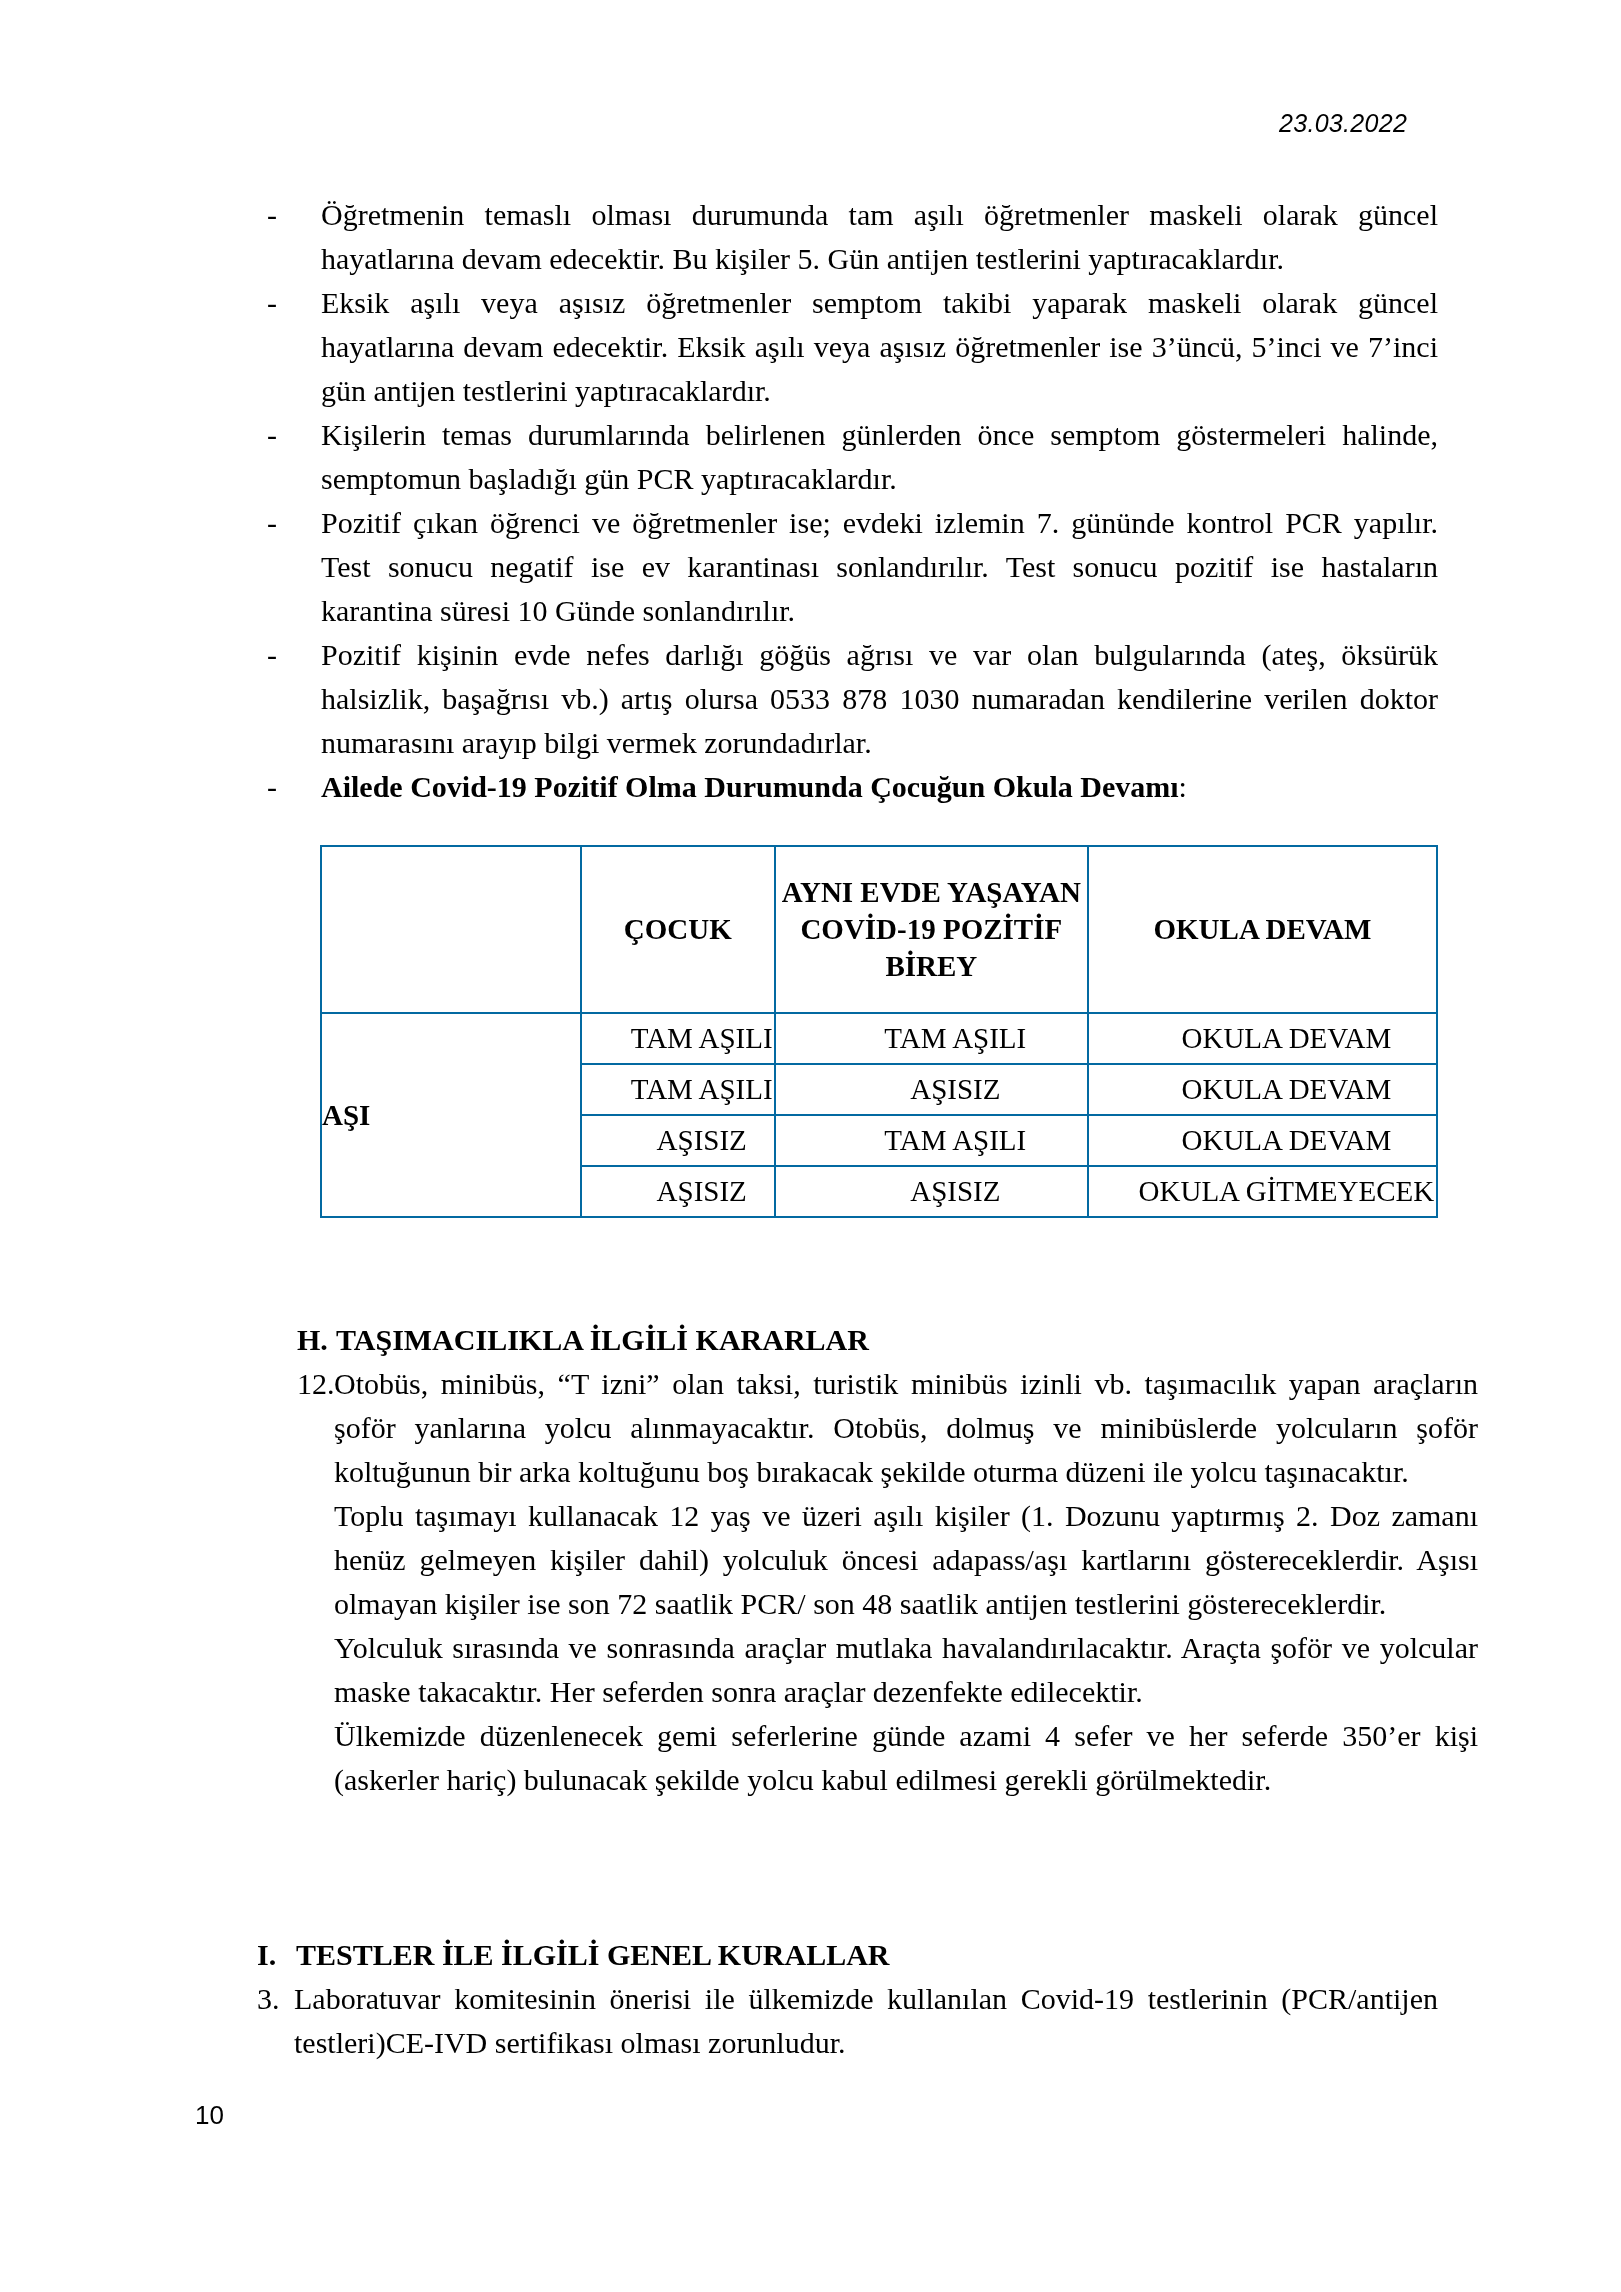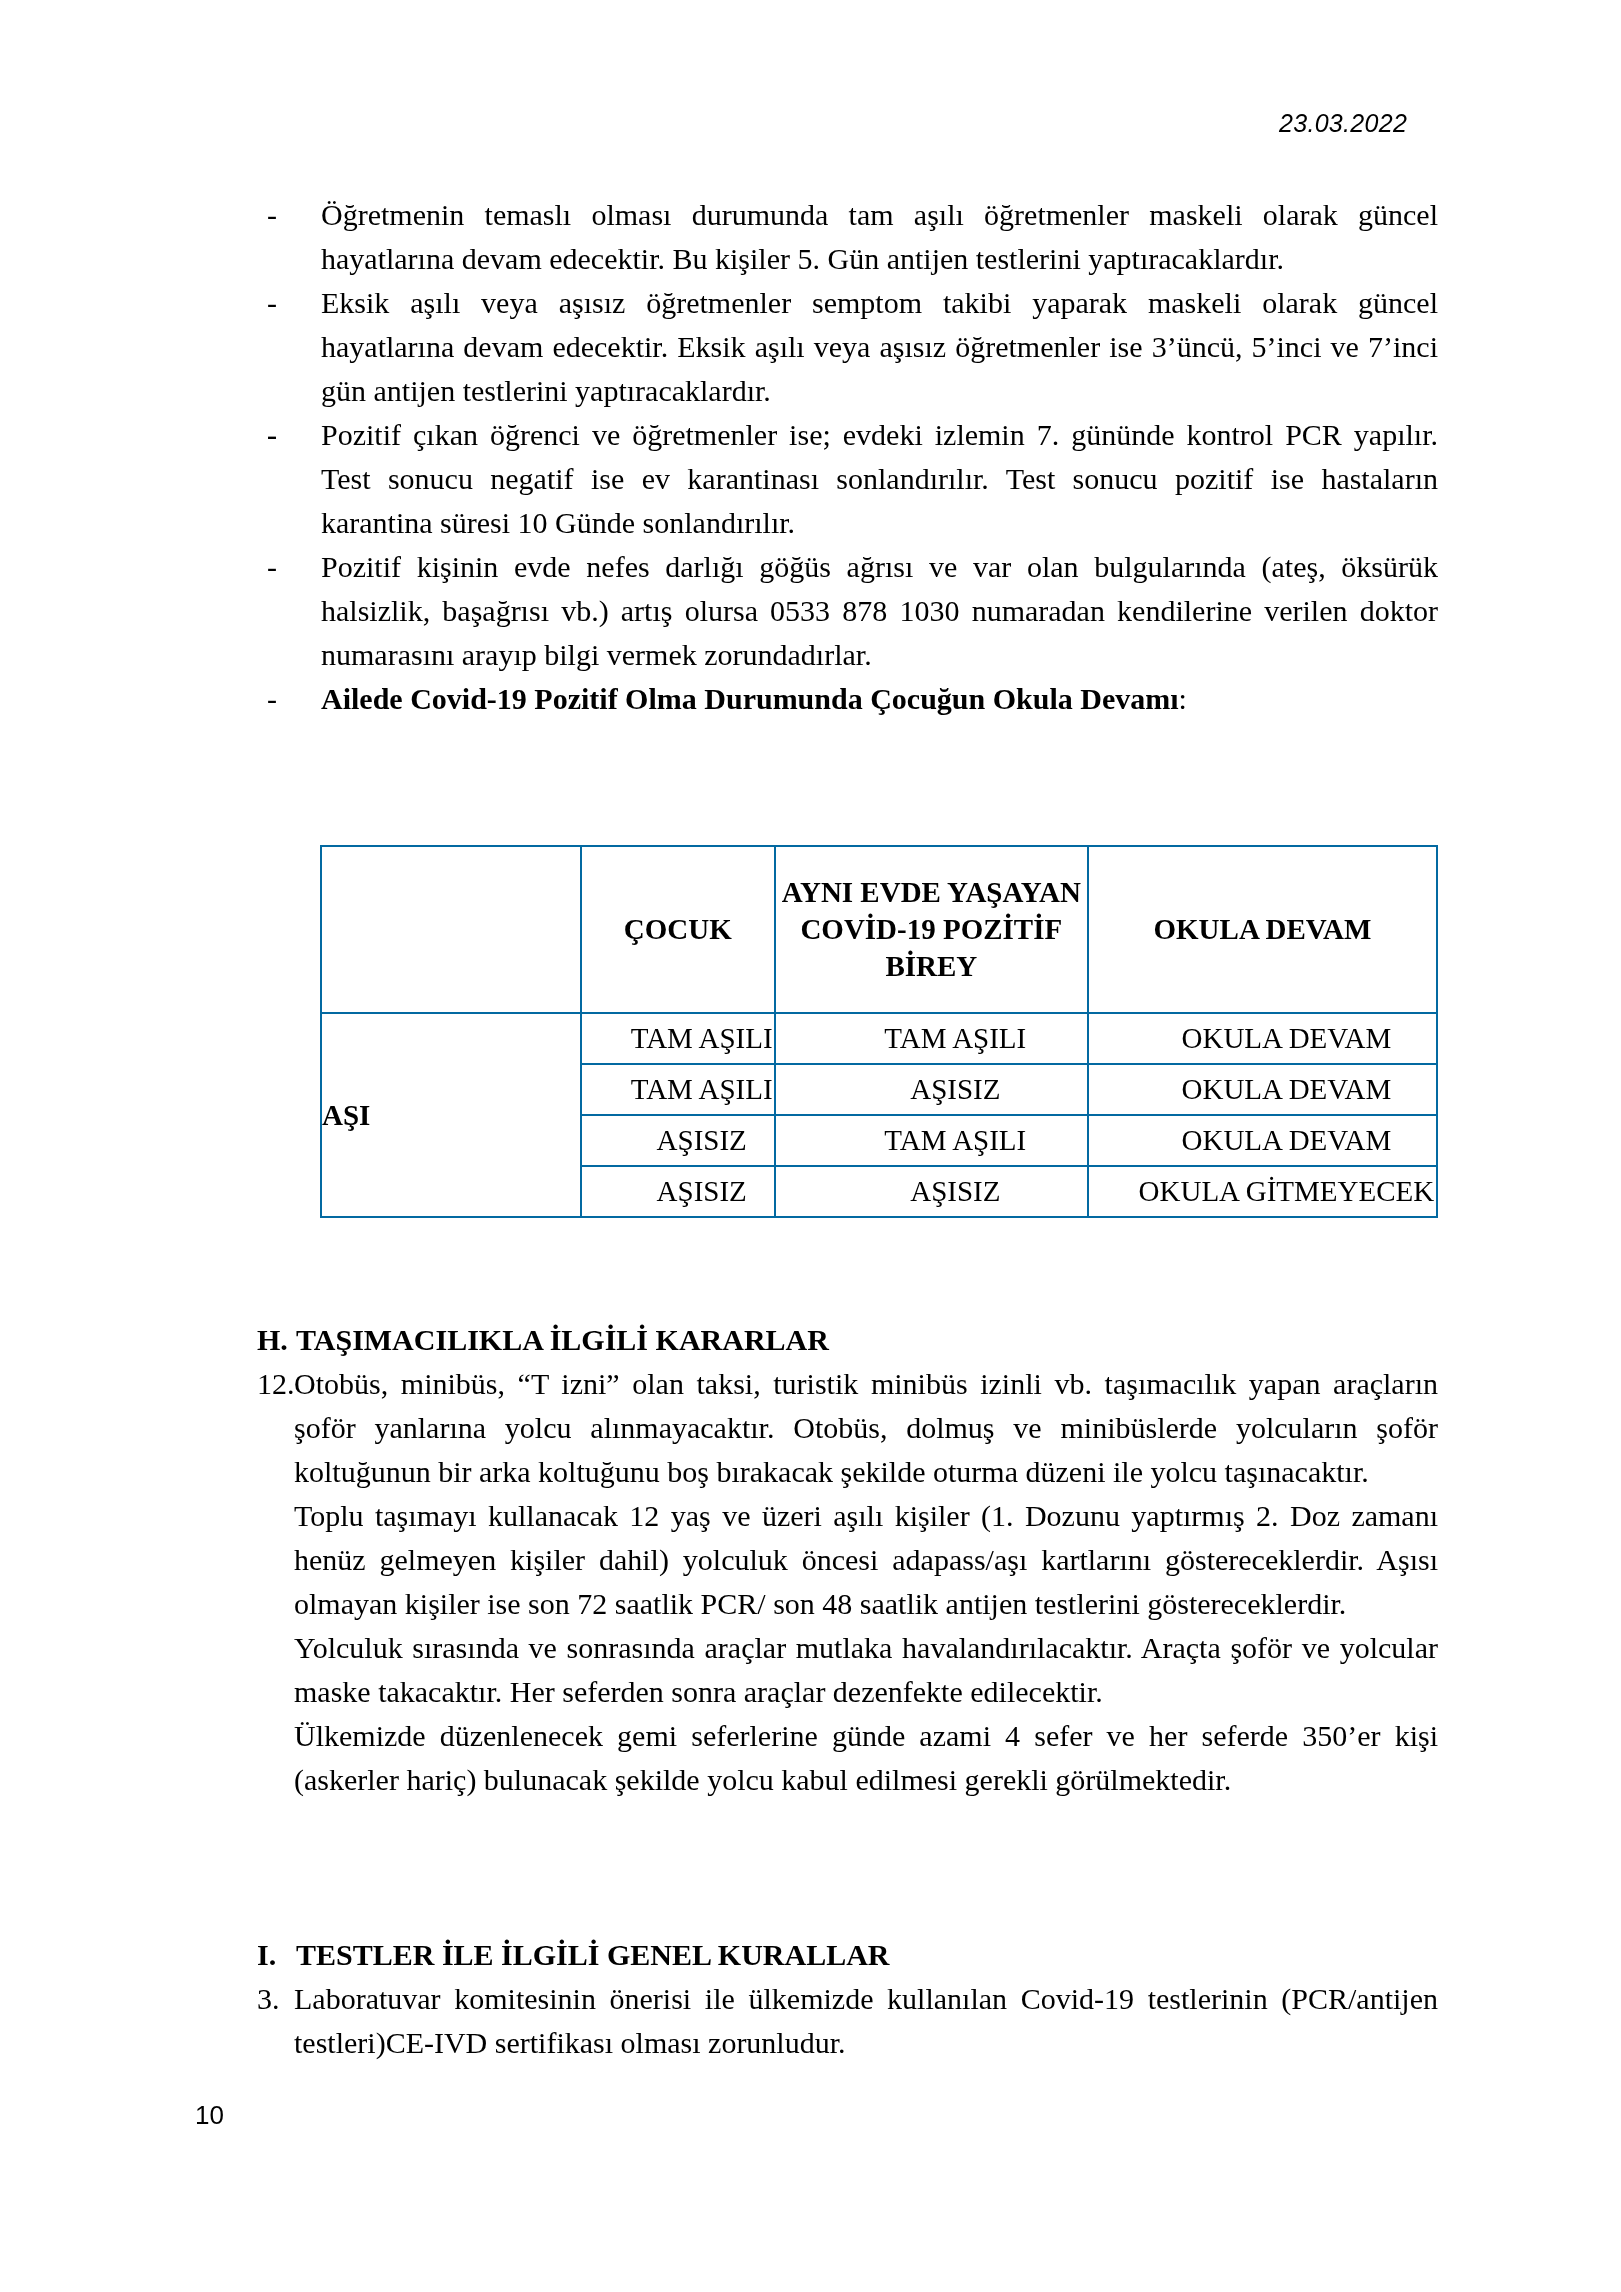--- a/index.html
+++ b/index.html
@@ -25,21 +25,21 @@
   .para { padding-left: 37px; text-align: justify; margin: 0; }
 </style>
 </head>
 <body>
 
 <div class="date">23.03.2022</div>
 
 <ul class="bullets serif">
   <li><span class="dash">-</span><span class="txt">Öğretmenin temaslı olması durumunda tam aşılı öğretmenler maskeli olarak güncel hayatlarına devam edecektir. Bu kişiler 5. Gün antijen testlerini yaptıracaklardır.</span></li>
   <li><span class="dash">-</span><span class="txt">Eksik aşılı veya aşısız öğretmenler semptom takibi yaparak maskeli olarak güncel hayatlarına devam edecektir. Eksik aşılı veya aşısız öğretmenler ise 3’üncü, 5’inci ve 7’inci gün antijen testlerini yaptıracaklardır.</span></li>
-  <li><span class="dash">-</span></li>
+  <li><span class="dash">-</span><span class="txt">Kişilerin temas durumlarında belirlenen günlerden önce semptom göstermeleri halinde, semptomun başladığı gün PCR yaptıracaklardır.</span></li>
   <li><span class="dash">-</span><span class="txt">Pozitif çıkan öğrenci ve öğretmenler ise; evdeki izlemin 7. gününde kontrol PCR yapılır. Test sonucu negatif ise ev karantinası sonlandırılır. Test sonucu pozitif ise hastaların karantina süresi 10 Günde sonlandırılır.</span></li>
   <li><span class="dash">-</span><span class="txt">Pozitif kişinin evde nefes darlığı göğüs ağrısı ve var olan bulgularında (ateş, öksürük halsizlik, başağrısı vb.) artış olursa 0533 878 1030 numaradan kendilerine verilen doktor numarasını arayıp bilgi vermek zorundadırlar.</span></li>
   <li class="bold-item"><span class="dash">-</span><span class="txt">Ailede Covid-19 Pozitif Olma Durumunda Çocuğun Okula Devamı</span><span>:</span></li>
 </ul>
 
 <table class="covid">
   <colgroup>
       <col class="col0">
       <col class="col1">
       <col class="col2">
@@ -69,21 +69,21 @@
     <td>OKULA DEVAM</td>
   </tr>
   <tr>
     <td>AŞISIZ</td>
     <td>AŞISIZ</td>
     <td>OKULA GİTMEYECEK</td>
   </tr>
 </tbody>
   </table>
 
-<div class="section serif" style="top:1318px;">
+<div class="section serif" style="top:1318px;margin-left:40px;">
   <h2 class="sec-title serif">
     <span class="letter">H.</span><span>TAŞIMACILIKLA İLGİLİ KARARLAR</span>
   </h2>
   <p class="numbered">
     <span class="num">12.</span><span>Otobüs, minibüs, “T izni” olan taksi, turistik minibüs izinli vb. taşımacılık yapan araçların şoför yanlarına yolcu alınmayacaktır. Otobüs, dolmuş ve minibüslerde yolcuların şoför koltuğunun bir arka koltuğunu boş bırakacak şekilde oturma düzeni ile yolcu taşınacaktır.</span>
   </p>
   <p class="para">Toplu taşımayı kullanacak 12 yaş ve üzeri aşılı kişiler (1. Dozunu yaptırmış 2. Doz zamanı henüz gelmeyen kişiler dahil) yolculuk öncesi adapass/aşı kartlarını göstereceklerdir. Aşısı olmayan kişiler ise son 72 saatlik PCR/ son 48 saatlik antijen testlerini göstereceklerdir.</p>
   <p class="para">Yolculuk sırasında ve sonrasında araçlar mutlaka havalandırılacaktır. Araçta şoför ve yolcular maske takacaktır. Her seferden sonra araçlar dezenfekte edilecektir.</p>
   <p class="para">Ülkemizde düzenlenecek gemi seferlerine günde azami 4 sefer ve her seferde 350’er kişi (askerler hariç) bulunacak şekilde yolcu kabul edilmesi gerekli görülmektedir.</p>
 </div>

